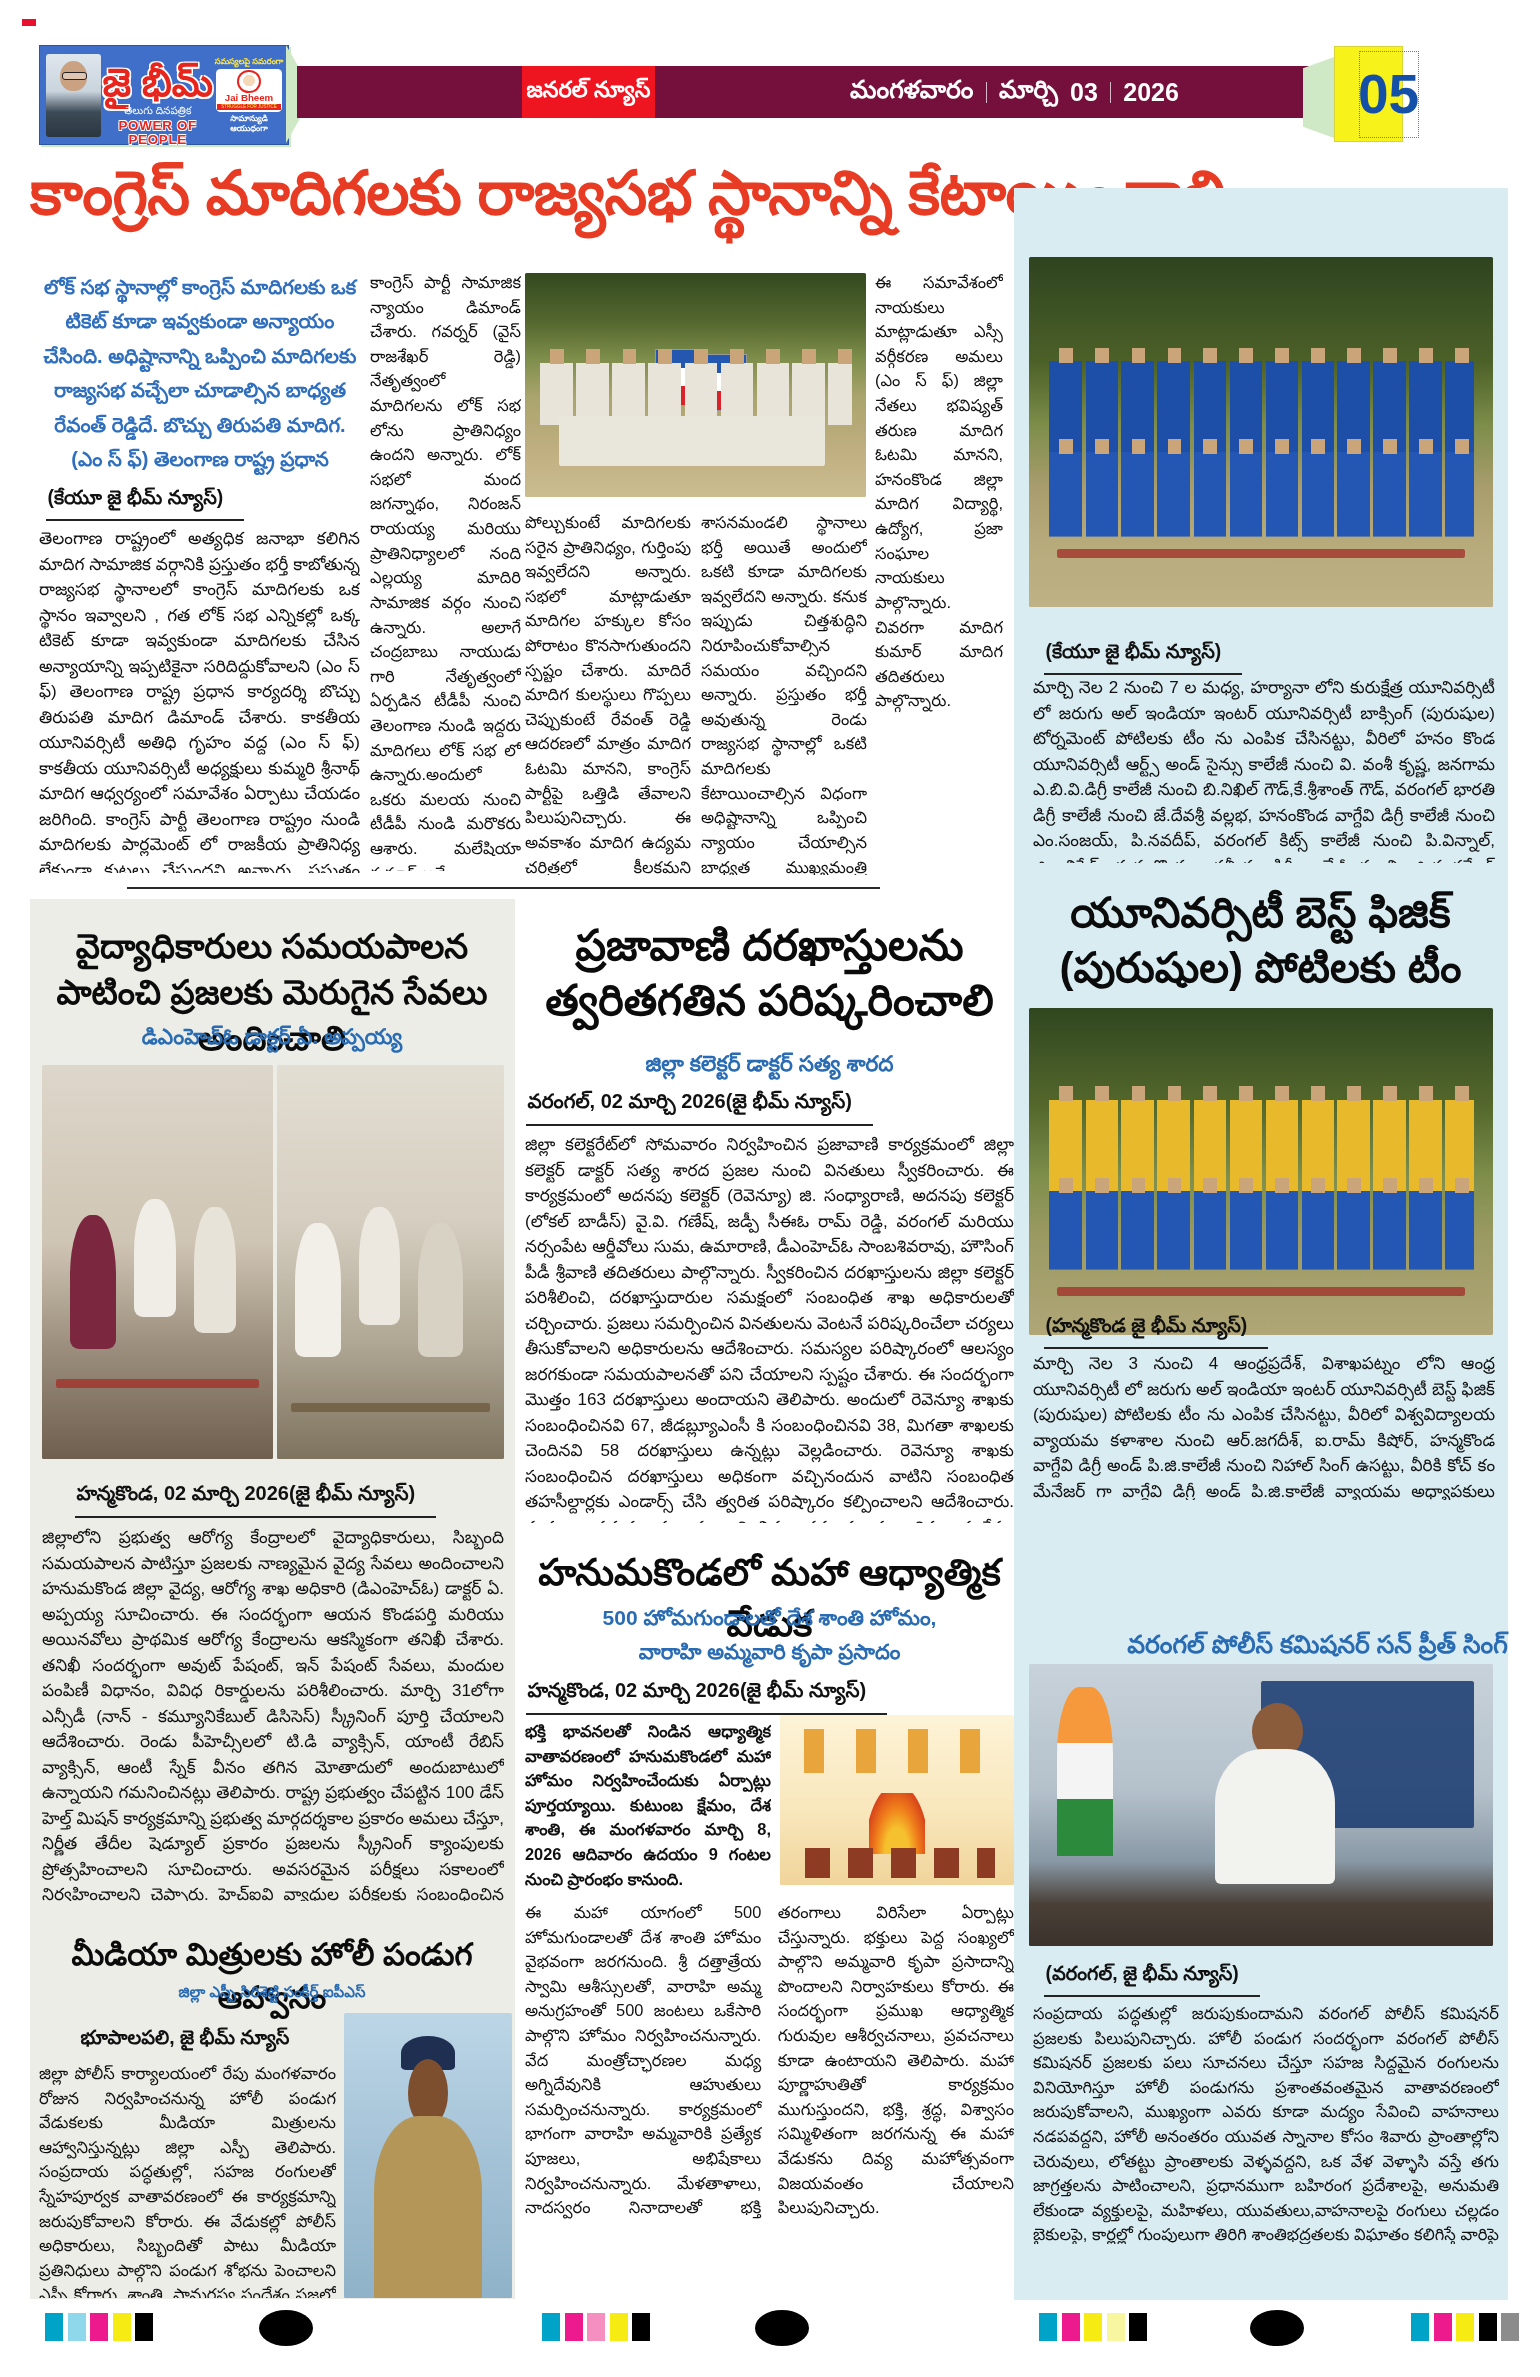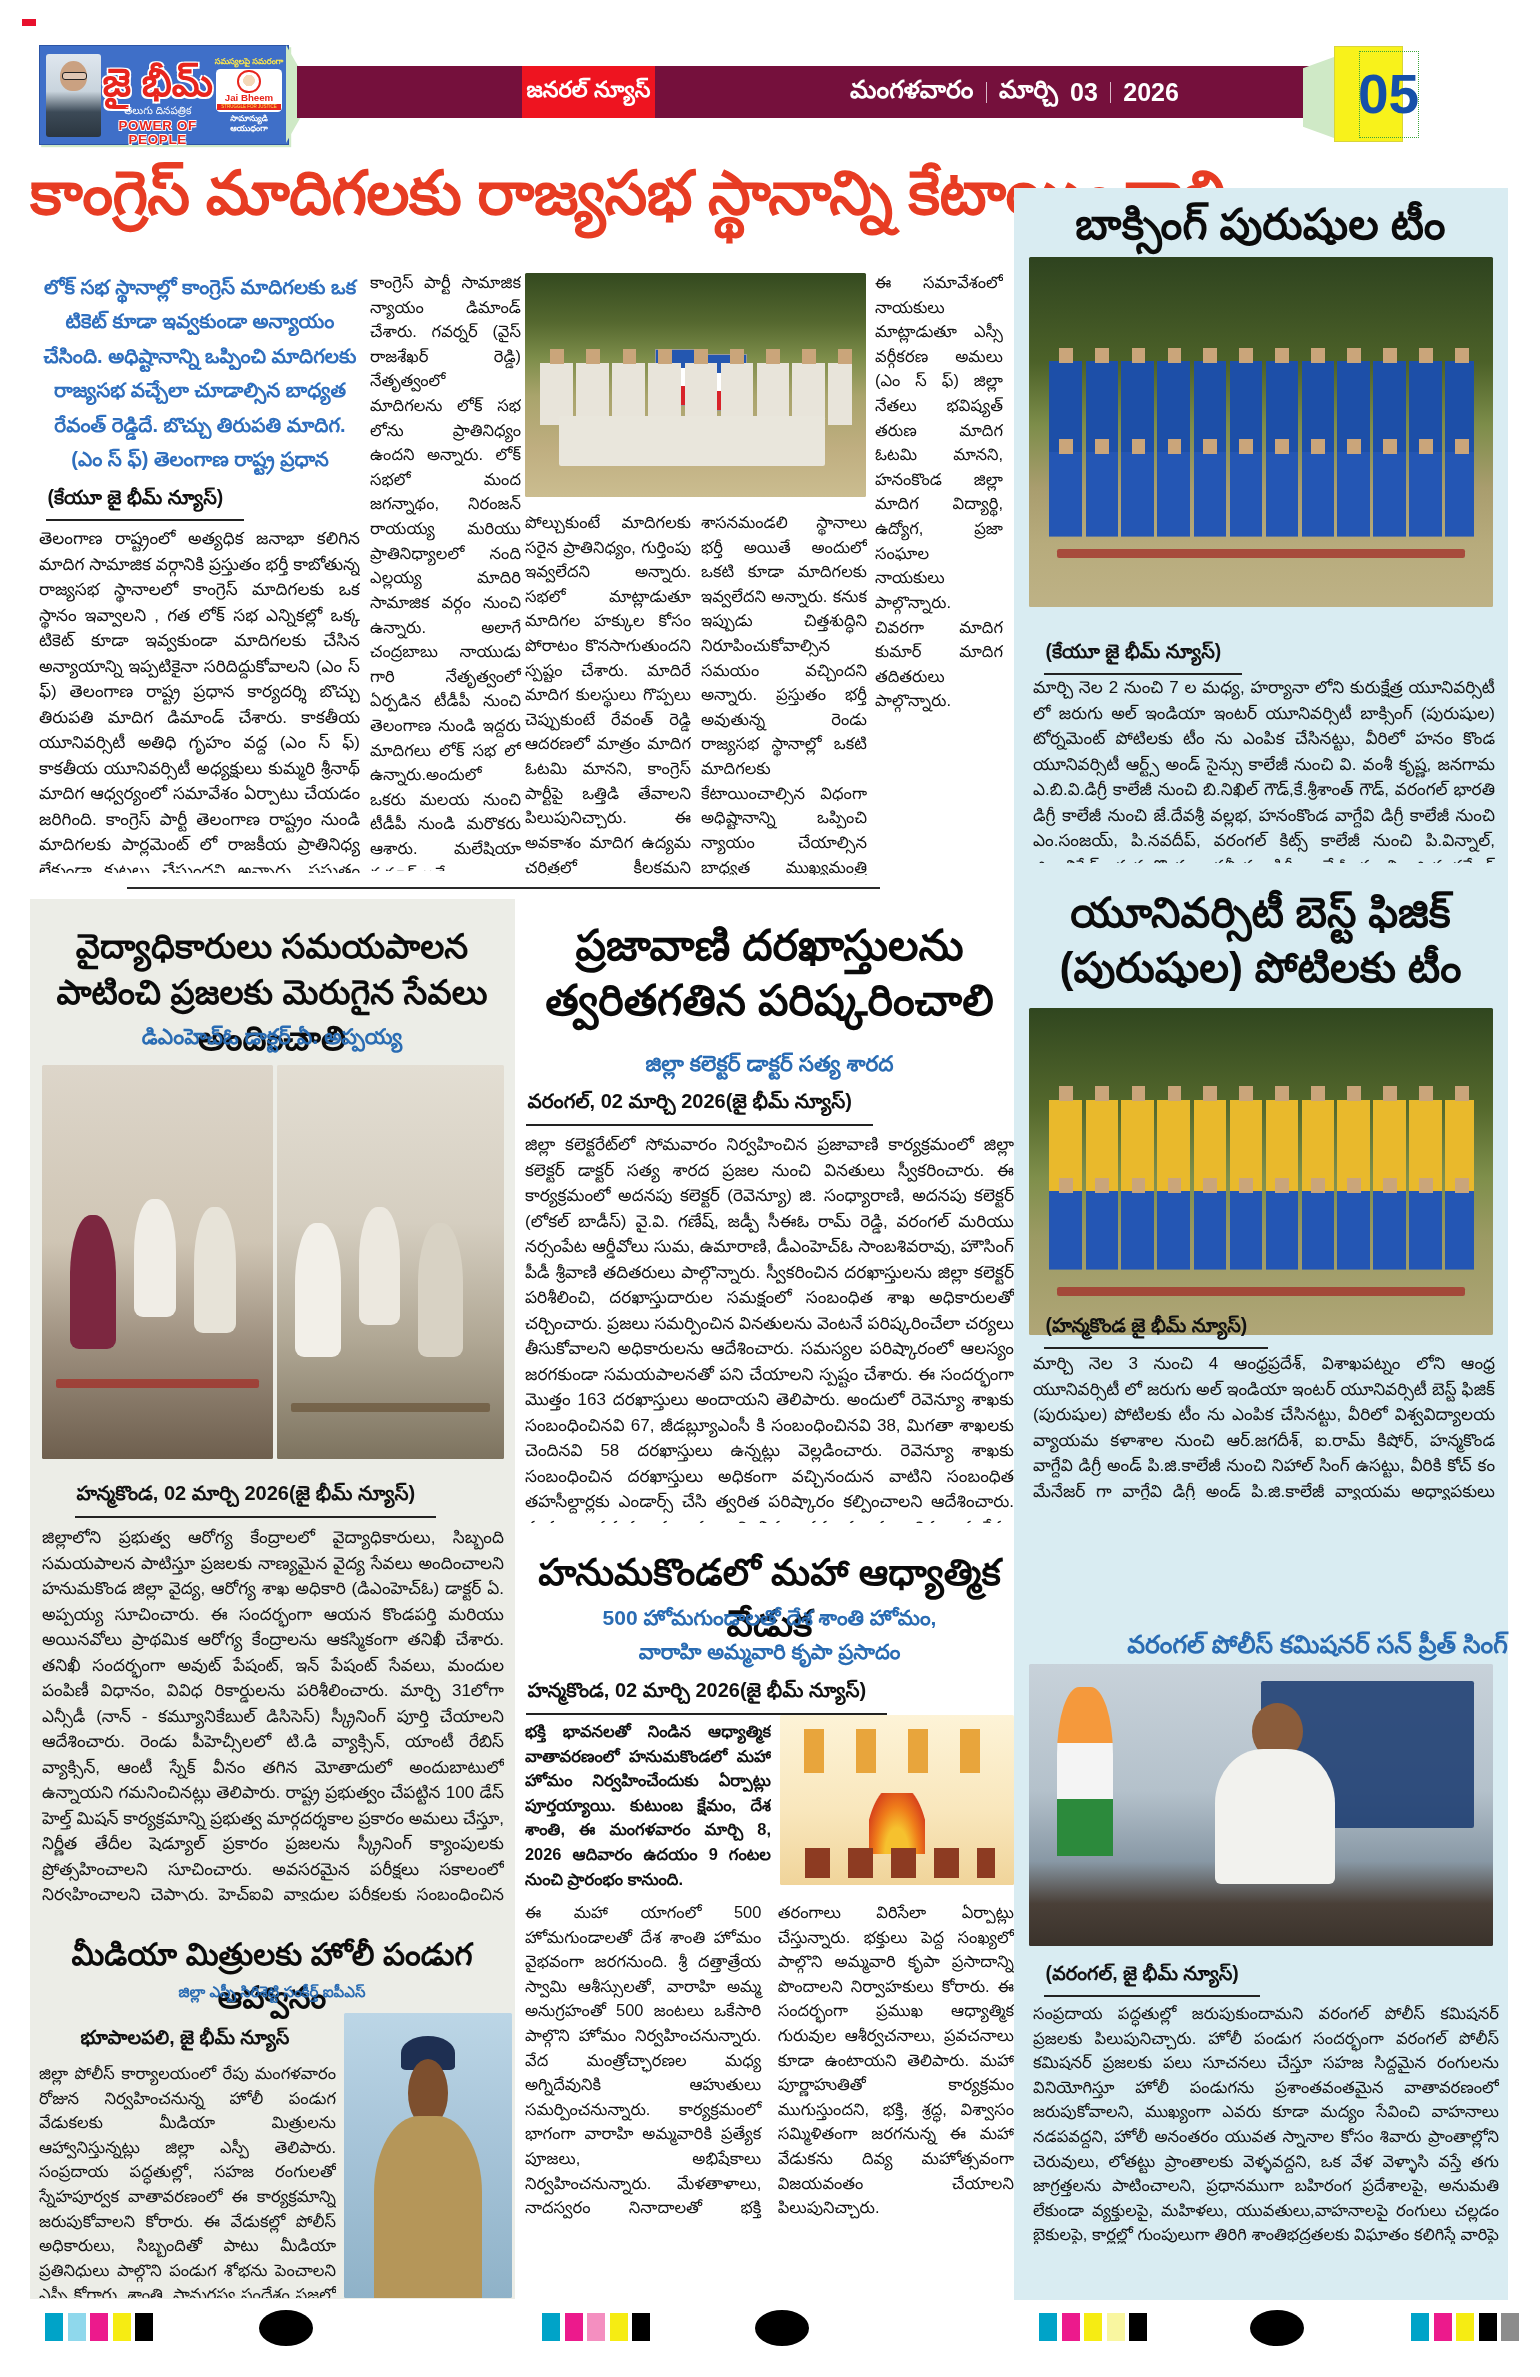--- a/index.html
+++ b/index.html
@@ -222,21 +222,20 @@
   <div class="abs body-txt" style="left:525px;top:1719px;width:246px;height:173px;font-size:16.4px;font-weight:bold;">భక్తి భావనలతో నిండిన ఆధ్యాత్మిక వాతావరణంలో హనుమకొండలో మహా హోమం నిర్వహించేందుకు ఏర్పాట్లు పూర్తయ్యాయి. కుటుంబ క్షేమం, దేశ శాంతి, ఈ మంగళవారం మార్చి 8, 2026 ఆదివారం ఉదయం 9 గంటల నుంచి ప్రారంభం కానుంది.</div>
   <div class="photo ph-homam" style="left:780px;top:1715px;width:234px;height:170px;">
     <div class="deity-row"></div>
     <div class="fire"></div>
     <div class="sitters"></div>
   </div>
   <div class="abs body-txt" style="left:525px;top:1900px;width:489px;height:398px;font-size:16.4px;column-count:2;column-gap:16.4px;">ఈ మహా యాగంలో 500 హోమగుండాలతో దేశ శాంతి హోమం వైభవంగా జరగనుంది. శ్రీ దత్తాత్రేయ స్వామి ఆశీస్సులతో, వారాహి అమ్మ అనుగ్రహంతో 500 జంటలు ఒకేసారి పాల్గొని హోమం నిర్వహించనున్నారు. వేద మంత్రోచ్ఛారణల మధ్య అగ్నిదేవునికి ఆహుతులు సమర్పించనున్నారు. కార్యక్రమంలో భాగంగా వారాహి అమ్మవారికి ప్రత్యేక పూజలు, అభిషేకాలు నిర్వహించనున్నారు. మేళతాళాలు, నాదస్వరం నినాదాలతో భక్తి తరంగాలు విరిసేలా ఏర్పాట్లు చేస్తున్నారు. భక్తులు పెద్ద సంఖ్యలో పాల్గొని అమ్మవారి కృపా ప్రసాదాన్ని పొందాలని నిర్వాహకులు కోరారు. ఈ సందర్భంగా ప్రముఖ ఆధ్యాత్మిక గురువుల ఆశీర్వచనాలు, ప్రవచనాలు కూడా ఉంటాయని తెలిపారు. మహా పూర్ణాహుతితో కార్యక్రమం ముగుస్తుందని, భక్తి, శ్రద్ధ, విశ్వాసం సమ్మిళితంగా జరగనున్న ఈ మహా వేడుకను దివ్య మహోత్సవంగా విజయవంతం చేయాలని పిలుపునిచ్చారు.</div>
 
   <div class="abs right-rail"></div>
 
-  <div class="abs hl" style="left:1025px;top:200px;width:471px;font-size:43px;">బాక్సింగ్ పురుషుల టీం</div>
   <div class="photo ph-boxing" style="left:1029px;top:257px;width:464px;height:350px;">
     <div class="crowd" style="top:26%;height:30%;--shirt:#1d4fa8;"></div>
     <div class="crowd" style="top:52%;height:28%;--shirt:#2456b4;"></div>
     <div class="chair-strip" style="bottom:14%;"></div>
   </div>
   <div class="abs" style="left:1044px;top:640px;">
     <span class="dateline">(కేయూ జై భీమ్ న్యూస్)</span>
   </div>
   <div class="abs body-txt" style="left:1033px;top:675px;width:462px;height:188px;">మార్చి నెల 2 నుంచి 7 ల మధ్య, హర్యానా లోని కురుక్షేత్ర యూనివర్సిటీ లో జరుగు అల్ ఇండియా ఇంటర్ యూనివర్సిటీ బాక్సింగ్ (పురుషుల) టోర్నమెంట్ పోటిలకు టీం ను ఎంపిక చేసినట్టు, వీరిలో హనం కొండ యూనివర్సిటీ ఆర్ట్స్ అండ్ సైన్సు కాలేజీ నుంచి వి. వంశీ కృష్ణ, జనగామ ఎ.బి.వి.డిగ్రీ కాలేజీ నుంచి బి.నిఖిల్ గౌడ్,కే.శ్రీశాంత్ గౌడ్, వరంగల్ భారతి డిగ్రీ కాలేజీ నుంచి జే.దేవశ్రీ వల్లభ, హనంకొండ వాగ్దేవి డిగ్రీ కాలేజీ నుంచి ఎం.సంజయ్, పి.నవదీప్, వరంగల్ కిట్స్ కాలేజీ నుంచి పి.విన్నాల్, జి.అభిషేక్, హనంకొండ కాకతీయ డిగ్రీ కాలేజీ నుంచి జి.చంద్రశేఖర్ ఉసట్టు, వీరికి కచ్ కం మానేజర్ గా, ప్రభుత్వ బి.ఈడి. కాలేజీ పిజికల్ డైరెక్టర్ ఎన్. రమేష్ వ్యవహరిసారని స్పోర్ట్స్ బోర్డు కార్యదర్శి ఆచార్య వై. వెంకయ్య ఒక ప్రకటనలో తెలిపారు.</div>
 

